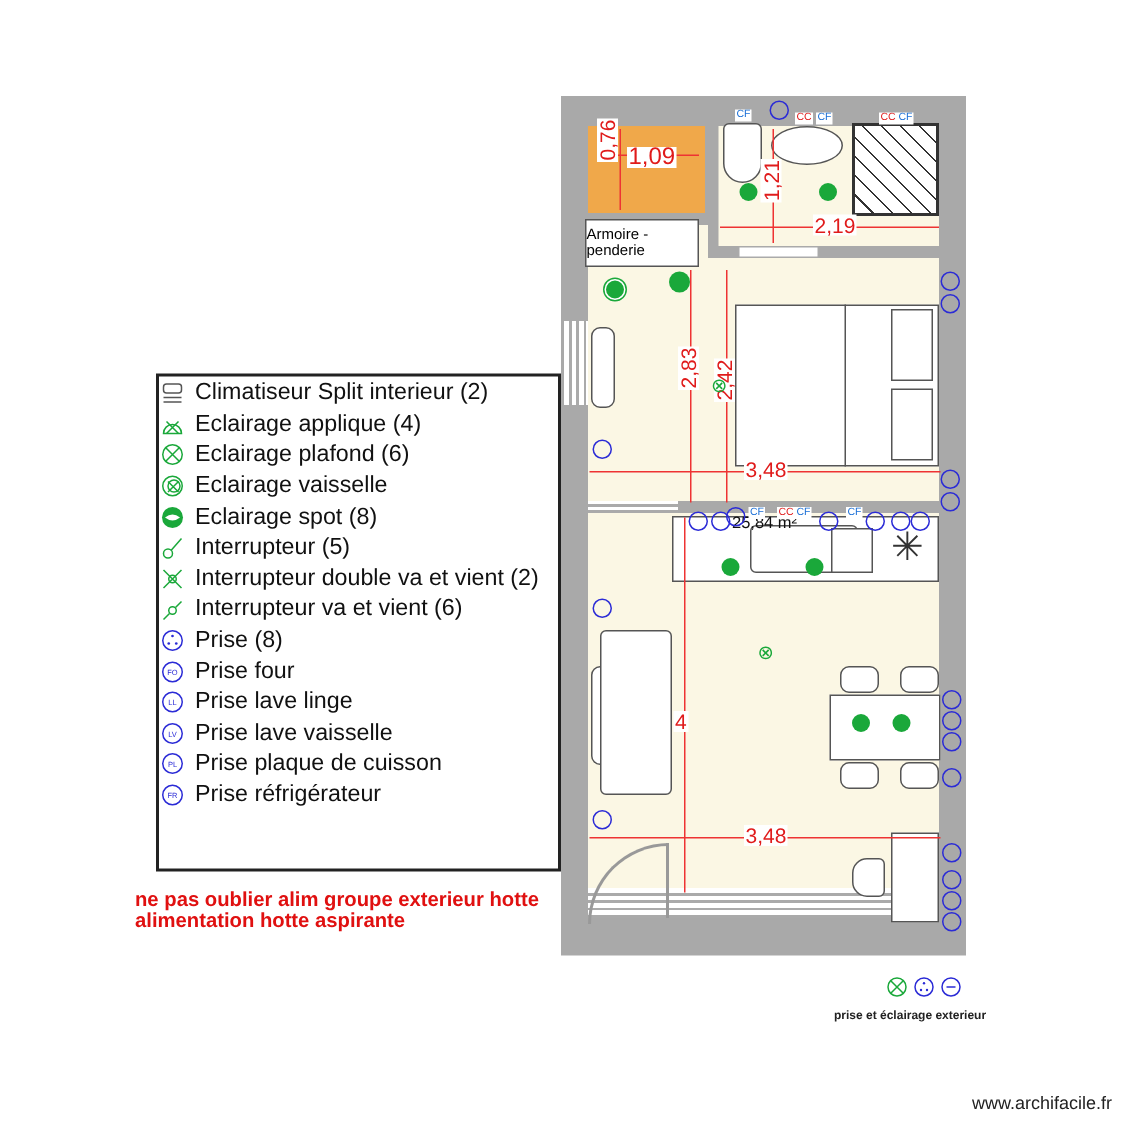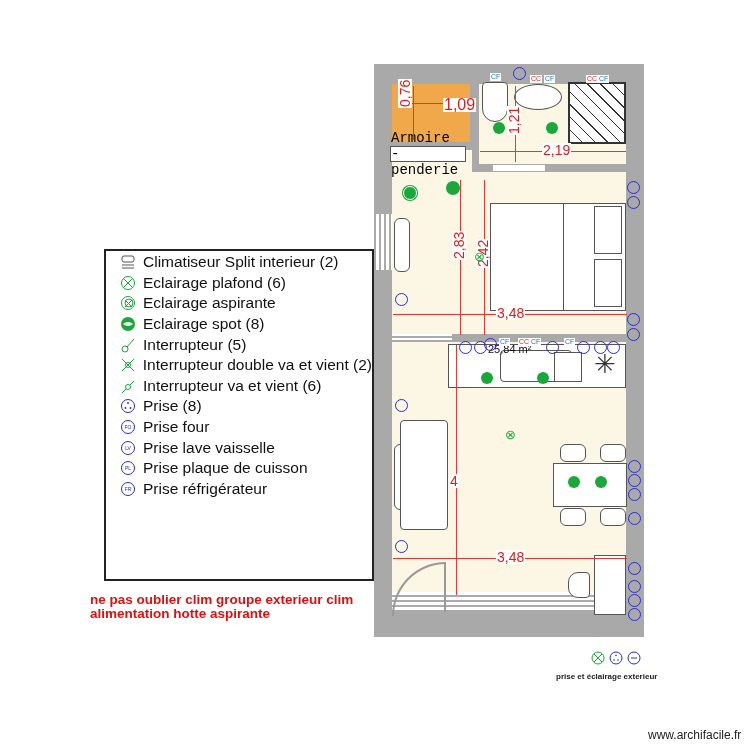--- a/index.html
+++ b/index.html
@@ -2,21 +2,21 @@
 <html><head>
 <meta charset="utf-8">
 <style>
   html,body{margin:0;padding:0;background:#fff;}
   body{width:750px;height:750px;position:relative;overflow:hidden;font-family:"Liberation Sans",sans-serif;}
   .abs{position:absolute;}
   .wall{background:#a9a9a9;}
   .floor{background:#fbf7e4;}
   .dim{position:absolute;color:#e01b1b;font-size:14px;background:#fff;line-height:14px;padding:0 1px;}
   .dline{position:absolute;background:#e33;}
-  .legend{position:absolute;left:104px;top:249px;width:270px;height:332px;border:2px solid #222;background:#fff;box-sizing:border-box;padding:1px 0 0 13px;}
+  .legend{position:absolute;left:104px;top:249px;width:270px;height:332px;border:2px solid #222;background:#fff;box-sizing:border-box;padding:1px 0 0 0;}
   .legend .row{display:flex;align-items:center;height:20.6px;font-size:15.5px;color:#111;white-space:nowrap;}
   .legend .ico{width:18px;height:18px;margin-right:6px;display:inline-flex;align-items:center;justify-content:center;}
   .note{position:absolute;left:90px;top:593px;color:#e01010;font-weight:bold;font-size:13.5px;line-height:14px;}
   .sym{position:absolute;}
   .furn{position:absolute;background:#fff;border:1px solid #555;box-sizing:border-box;}
   .tag{position:absolute;font-size:7px;line-height:8px;padding:0 1px;background:#fff;}
 </style>
 </head>
 <body>
 
@@ -33,21 +33,21 @@
   <div class="abs floor" style="left:392px;top:150px;width:80px;height:30px;"></div>
 
   <div class="abs floor" style="left:392px;top:342px;width:234px;height:250px;"></div>
 
   <div class="abs" style="left:392px;top:592px;width:234px;height:20px;background:repeating-linear-gradient(#fff 0 3px,#aaa 3px 5px);"></div>
 
   <div class="abs" style="left:376px;top:214px;width:16px;height:56px;background:repeating-linear-gradient(90deg,#fff 0 3px,#aaa 3px 5px);"></div>
 
   <div class="abs" style="left:392px;top:334px;width:60px;height:8px;background:repeating-linear-gradient(#fff 0 2px,#aaa 2px 4px);"></div>
 
-  <div class="furn" style="left:390px;top:146px;width:76px;height:16px;font-family:Liberation Mono, monospace;font-size:14px;display:flex;align-items:center;justify-content:center;">Armoire - penderie</div>
+  <div class="furn" style="left:390px;top:146px;width:76px;height:32px;font-family:Liberation Sans, sans-serif;font-size:10px;display:flex;align-items:center;justify-content:center;">Armoire - penderie</div>
 
   <div class="furn" style="left:482px;top:82px;width:26px;height:40px;border-radius:4px 4px 13px 13px;"></div>
   <div class="furn" style="left:514px;top:84px;width:48px;height:26px;border-radius:50%;"></div>
   <div class="furn" style="left:568px;top:82px;width:58px;height:62px;border:2px solid #333;background:repeating-linear-gradient(45deg,#fff 0 8px,#333 8px 9px);"></div>
   <div class="abs" style="left:492px;top:164px;width:52px;height:6px;background:#fff;border:1px solid #aaa;"></div>
 
   <div class="furn" style="left:490px;top:203px;width:136px;height:108px;"></div>
   <div class="abs" style="left:563px;top:203px;width:1px;height:108px;background:#555;"></div>
   <div class="furn" style="left:594px;top:206px;width:28px;height:48px;"></div>
   <div class="furn" style="left:594px;top:259px;width:28px;height:48px;"></div>
@@ -78,21 +78,21 @@
   <div class="dline" style="left:398px;top:103px;width:68px;height:1px;"></div>
   <div class="dline" style="left:413px;top:86px;width:1px;height:54px;"></div>
   <div class="dline" style="left:515px;top:86px;width:1px;height:76px;"></div>
   <div class="dline" style="left:480px;top:151px;width:146px;height:1px;"></div>
   <div class="dline" style="left:460px;top:180px;width:1px;height:155px;"></div>
   <div class="dline" style="left:484px;top:180px;width:1px;height:155px;"></div>
   <div class="dline" style="left:393px;top:314px;width:234px;height:1px;"></div>
   <div class="dline" style="left:456px;top:345px;width:1px;height:250px;"></div>
   <div class="dline" style="left:393px;top:558px;width:234px;height:1px;"></div>
 
-  <span class="dim" style="left:443px;top:98px;font-size:16px;">1,09</span>
+  <span class="dim" style="left:418px;top:98px;font-size:16px;">1,09</span>
   <span class="dim" style="left:398px;top:108px;transform:rotate(-90deg);transform-origin:left top;">0,76</span>
   <span class="dim" style="left:507px;top:135px;transform:rotate(-90deg);transform-origin:left top;">1,21</span>
   <span class="dim" style="left:542px;top:143px;">2,19</span>
   <span class="dim" style="left:452px;top:260px;transform:rotate(-90deg);transform-origin:left top;">2,83</span>
   <span class="dim" style="left:476px;top:268px;transform:rotate(-90deg);transform-origin:left top;">2,42</span>
   <span class="dim" style="left:496px;top:306px;">3,48</span>
   <span class="dim" style="left:449px;top:474px;">4</span>
   <span class="dim" style="left:496px;top:550px;">3,48</span>
 
   <span class="abs" style="left:488px;top:343px;font-size:11px;color:#111;">25,84 m²</span>
@@ -151,35 +151,44 @@
           <rect x="2" y="2" width="12" height="6" rx="2" fill="none" stroke="#555"></rect>
           <line x1="2" y1="11" x2="14" y2="11" stroke="#555"></line>
           <line x1="2" y1="14" x2="14" y2="14" stroke="#555"></line>
         </svg>
       </span>
       <span>Climatiseur Split interieur (2)</span>
     </div>
   <div class="row">
       <span class="ico">
         <svg width="16" height="16">
+          <path d="M2 14 A6 6 0 0 1 14 14 Z" fill="none" stroke="#1aa83a"></path>
+          <path d="M4 6 L12 14 M12 6 L4 14" stroke="#1aa83a"></path>
+        </svg>
+      </span>
+      <span>Eclairage applique (4)</span>
+    </div>
+  <div class="row">
+      <span class="ico">
+        <svg width="16" height="16">
           <circle cx="8" cy="8" r="6.5" fill="none" stroke="#1aa83a"></circle>
           <path d="M3.5 3.5 L12.5 12.5 M12.5 3.5 L3.5 12.5" stroke="#1aa83a"></path>
         </svg>
       </span>
       <span>Eclairage plafond (6)</span>
     </div>
   <div class="row">
       <span class="ico">
         <svg width="16" height="16">
           <circle cx="8" cy="8" r="6.5" fill="none" stroke="#1aa83a"></circle>
           <circle cx="9" cy="8" r="4" fill="none" stroke="#1aa83a"></circle>
           <path d="M5 5 L12 12 M12 5 L5 12" stroke="#1aa83a"></path>
         </svg>
       </span>
-      <span>Eclairage aspirante</span>
+      <span>Eclairage vaisselle</span>
     </div>
   <div class="row">
       <span class="ico">
         <svg width="16" height="16">
           <circle cx="8" cy="8" r="7" fill="#1aa83a"></circle>
           <path d="M3 8 Q8 4 13 8 Q8 12 3 8" fill="#fff"></path>
         </svg>
       </span>
       <span>Eclairage spot (8)</span>
     </div>
@@ -227,20 +236,29 @@
           <circle cx="8" cy="8" r="6.5" fill="none" stroke="#2b2bd6"></circle>
           <text x="8" y="10" font-size="5" text-anchor="middle" fill="#2b2bd6">FO</text>
         </svg>
       </span>
       <span>Prise four</span>
     </div>
   <div class="row">
       <span class="ico">
         <svg width="16" height="16">
           <circle cx="8" cy="8" r="6.5" fill="none" stroke="#2b2bd6"></circle>
+          <text x="8" y="10" font-size="5" text-anchor="middle" fill="#2b2bd6">LL</text>
+        </svg>
+      </span>
+      <span>Prise lave linge</span>
+    </div>
+  <div class="row">
+      <span class="ico">
+        <svg width="16" height="16">
+          <circle cx="8" cy="8" r="6.5" fill="none" stroke="#2b2bd6"></circle>
           <text x="8" y="10" font-size="5" text-anchor="middle" fill="#2b2bd6">LV</text>
         </svg>
       </span>
       <span>Prise lave vaisselle</span>
     </div>
   <div class="row">
       <span class="ico">
         <svg width="16" height="16">
           <circle cx="8" cy="8" r="6.5" fill="none" stroke="#2b2bd6"></circle>
           <text x="8" y="10" font-size="5" text-anchor="middle" fill="#2b2bd6">PL</text>
@@ -253,21 +271,21 @@
         <svg width="16" height="16">
           <circle cx="8" cy="8" r="6.5" fill="none" stroke="#2b2bd6"></circle>
           <text x="8" y="10" font-size="5" text-anchor="middle" fill="#2b2bd6">FR</text>
         </svg>
       </span>
       <span>Prise réfrigérateur</span>
     </div>
 </div>
 
 <div class="note">
-  <div>ne pas oublier clim groupe exterieur clim</div>
+  <div>ne pas oublier alim groupe exterieur hotte</div>
   <div>alimentation hotte aspirante</div>
 </div>
 
 <div class="abs" style="left:591px;top:651px;display:flex;gap:4px;">
   <svg width="14" height="14">
       <circle cx="7" cy="7" r="6" fill="none" stroke="#1aa83a"></circle>
       <path d="M3 3 L11 11 M11 3 L3 11" stroke="#1aa83a"></path>
     </svg>
   <svg width="14" height="14">
       <circle cx="7" cy="7" r="6" fill="none" stroke="#2b2bd6"></circle>

